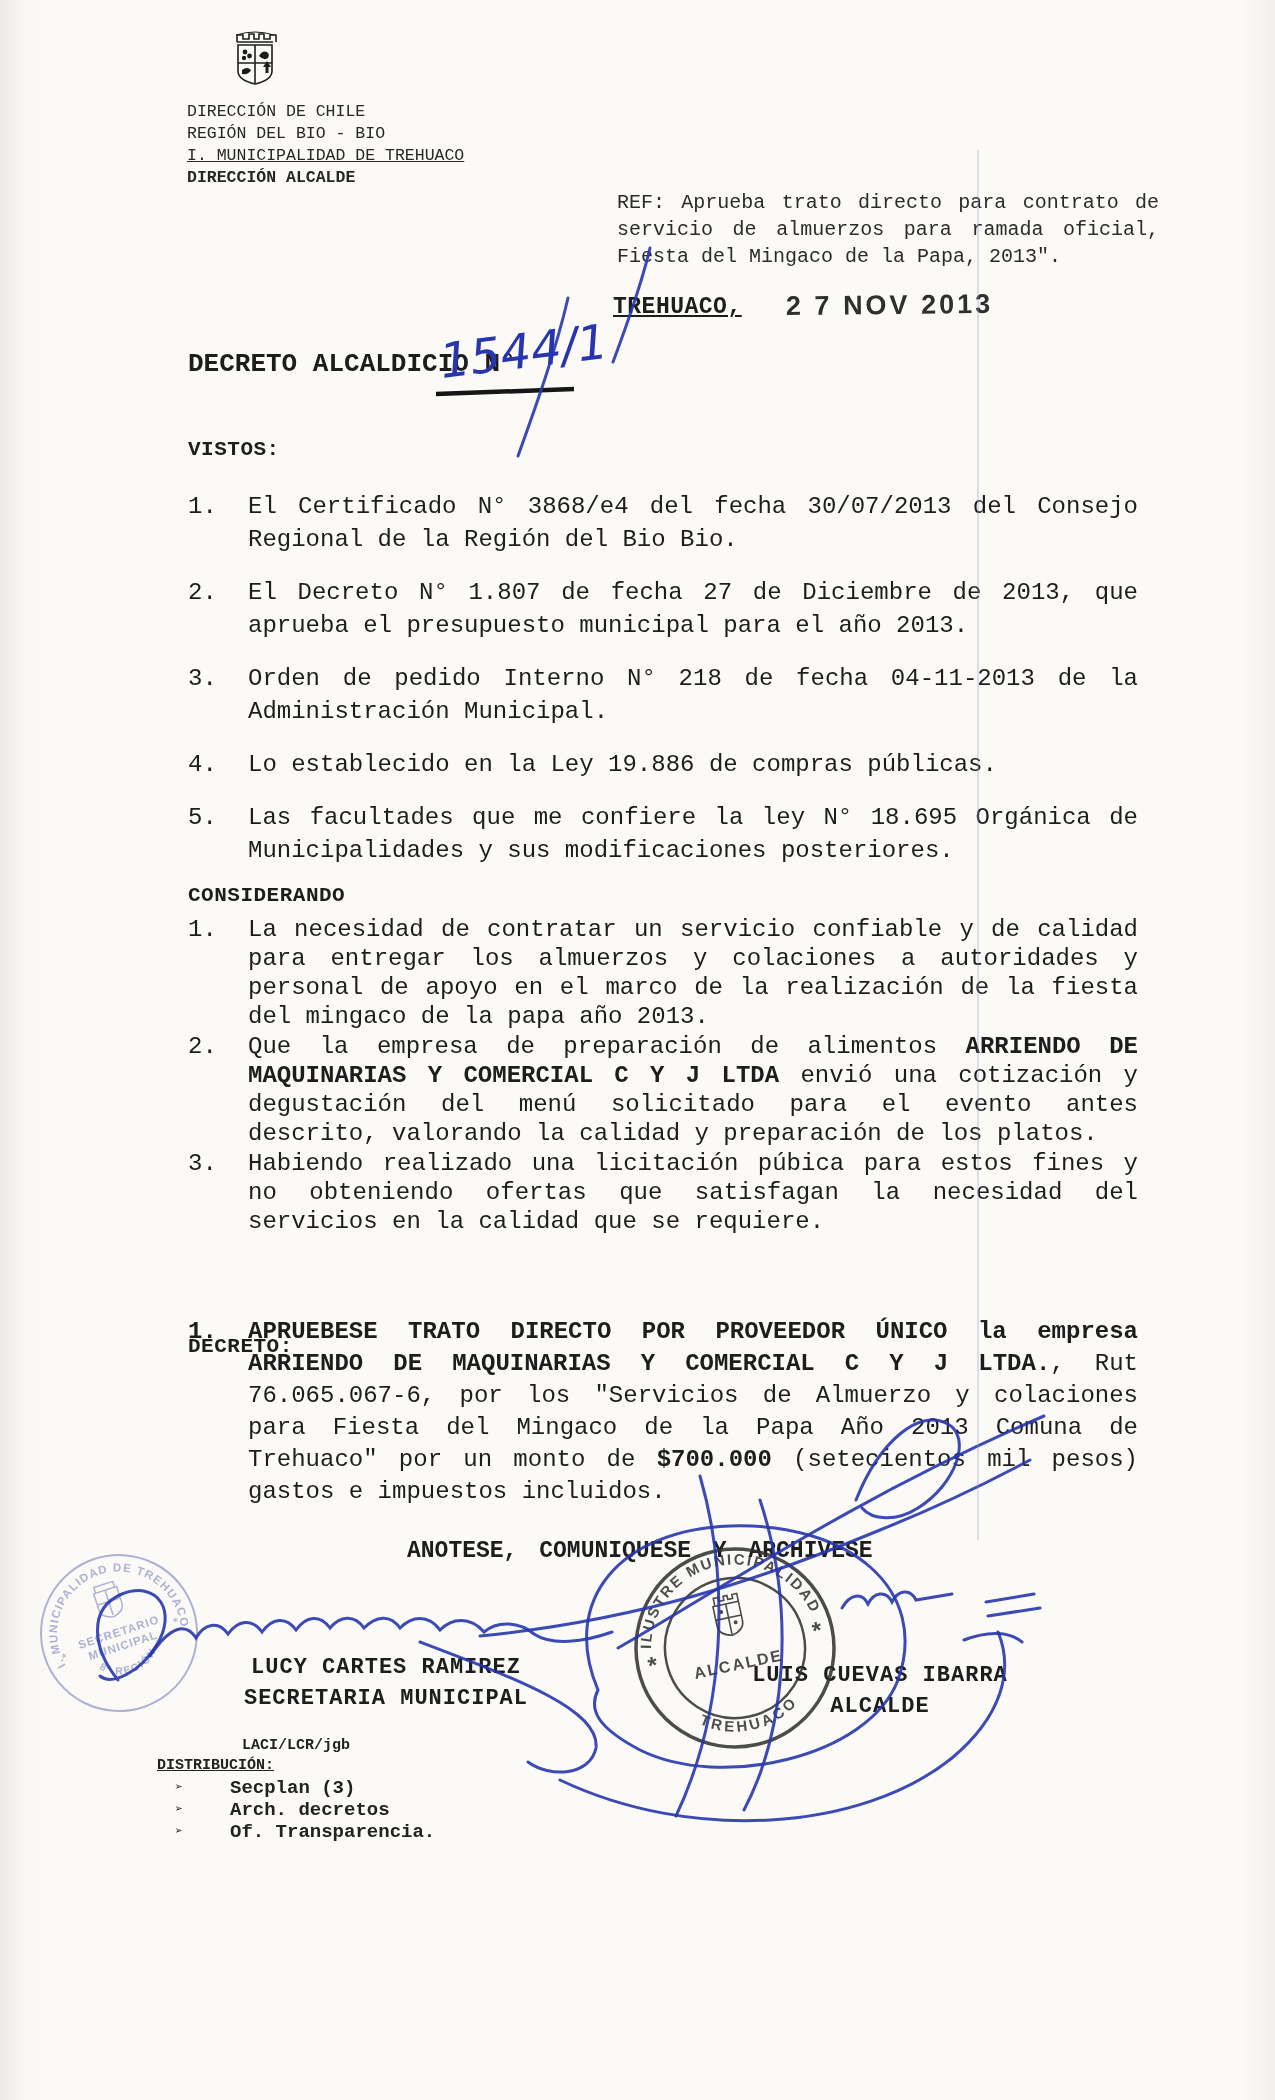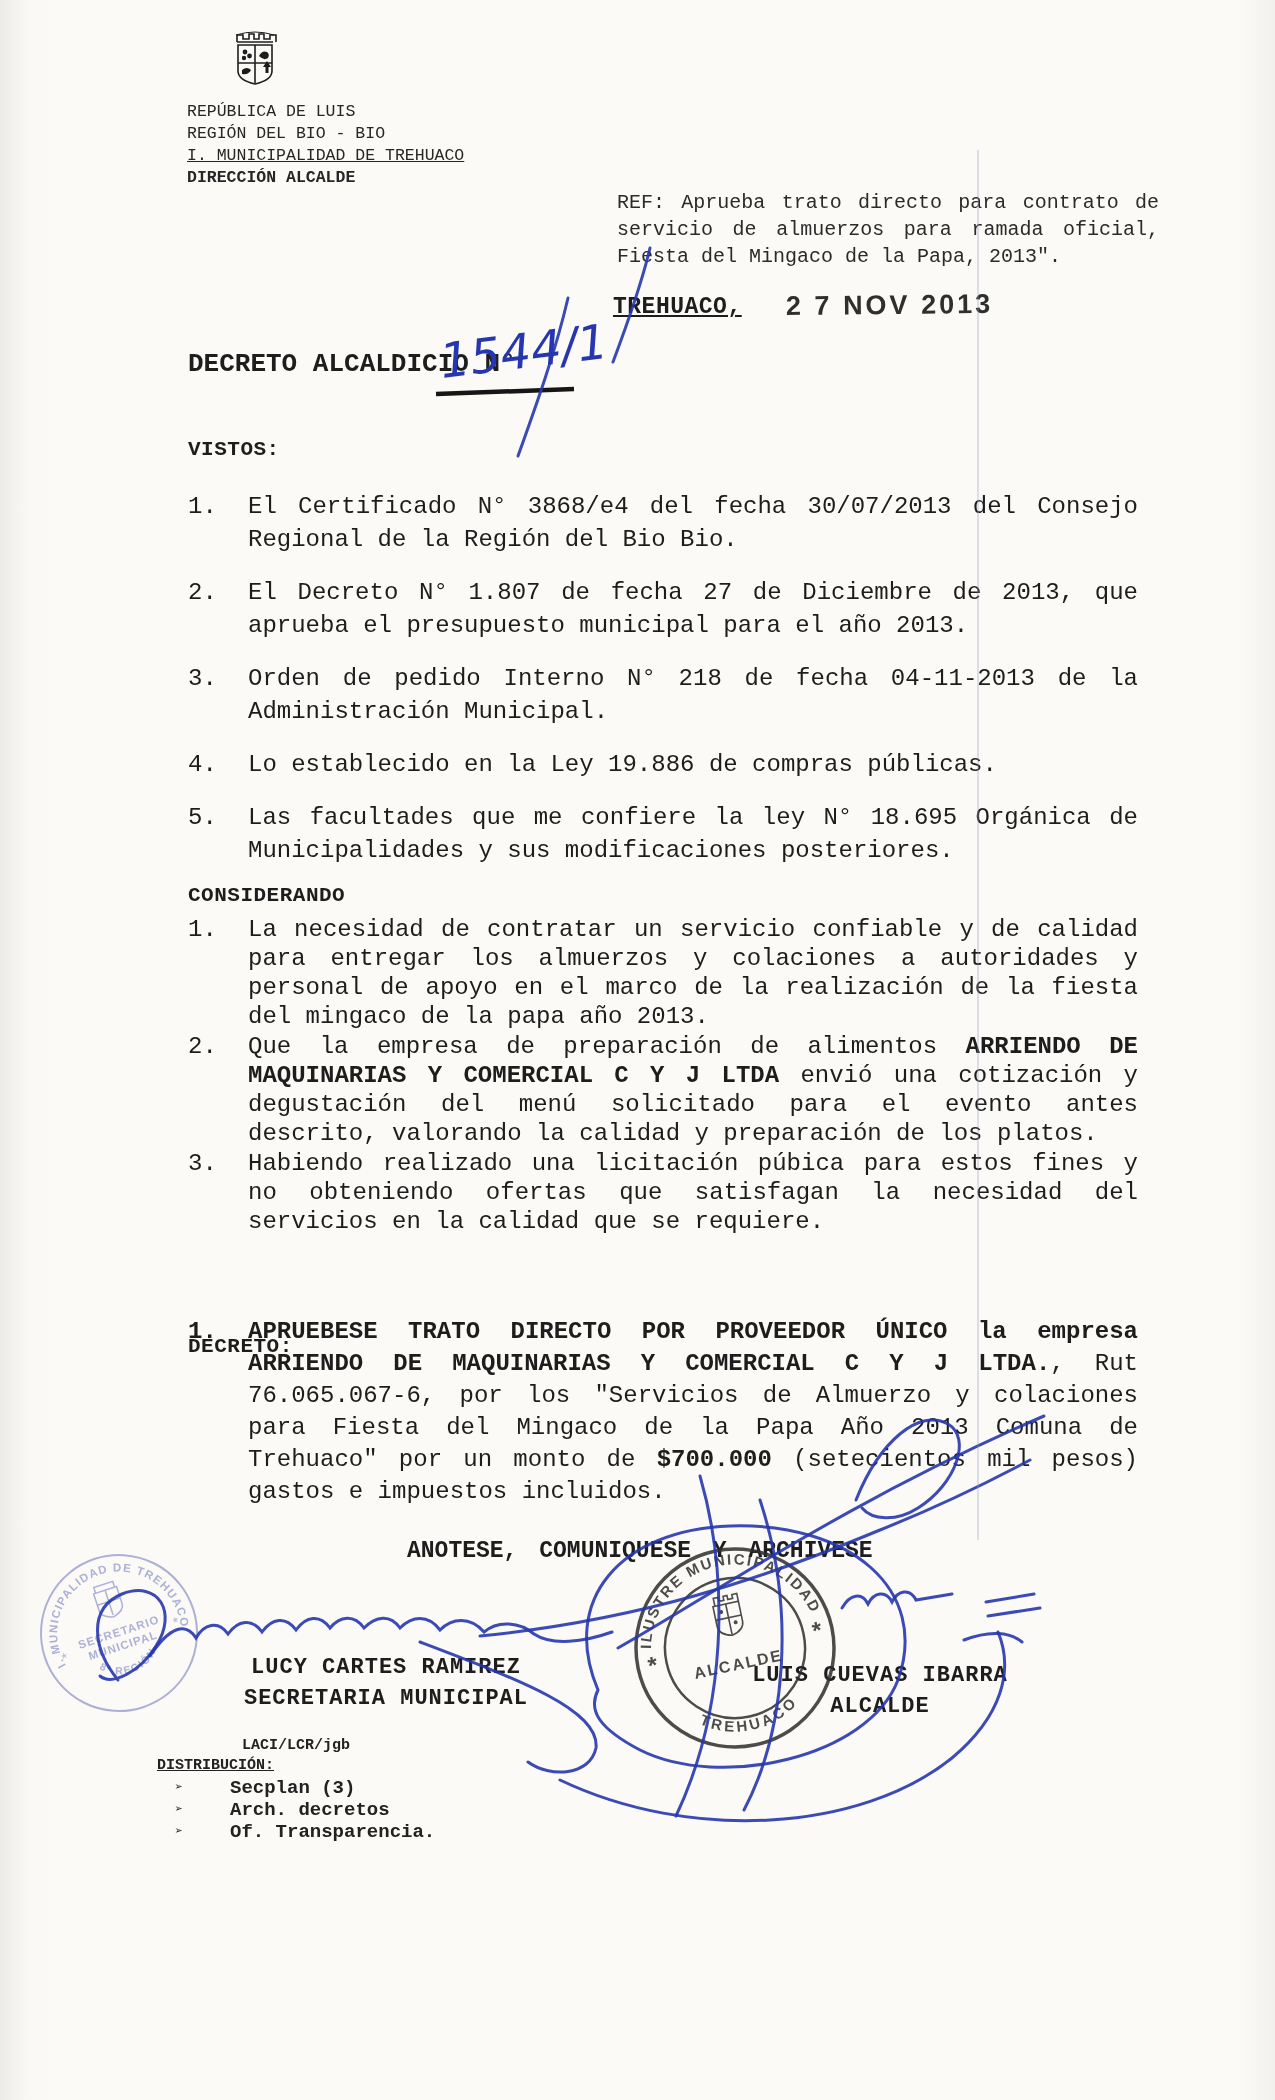--- a/index.html
+++ b/index.html
@@ -77,21 +77,21 @@
       <circle cx="23" cy="26" r="2.4"></circle>
         <circle cx="27.5" cy="30" r="2.4"></circle>
         <circle cx="22" cy="32" r="2.2"></circle>
       <path d="M37,30 q3,-6 8,-4 q3,2 1,6 q-4,3 -9,-2 z"></path>
       <path d="M20,44 q5,-4 9,0 q-2,5 -9,4 z"></path>
       <path d="M41,41 l4,-6 l4,6 h-2.5 v6 h-3 v-6 z"></path>
     </g>
   </svg>
 
   <div class="abs" id="hdr">
-    <div>REPÚBLICA DE LUIS</div>
+    <div>DIRECCIÓN DE CHILE</div>
     <div>REGIÓN DEL BIO - BIO</div>
     <div class="mun">I. MUNICIPALIDAD DE TREHUACO</div>
     <div class="dep">DIRECCIÓN ALCALDE</div>
   </div>
 
   <div class="abs" id="ref">REF: Aprueba trato directo para contrato de servicio de almuerzos para ramada oficial, Fiesta del Mingaco de la Papa, 2013".</div>
 
   <div class="abs" id="place">TREHUACO,</div>
   <div class="abs" id="datestamp">2 7 NOV 2013</div>
 

